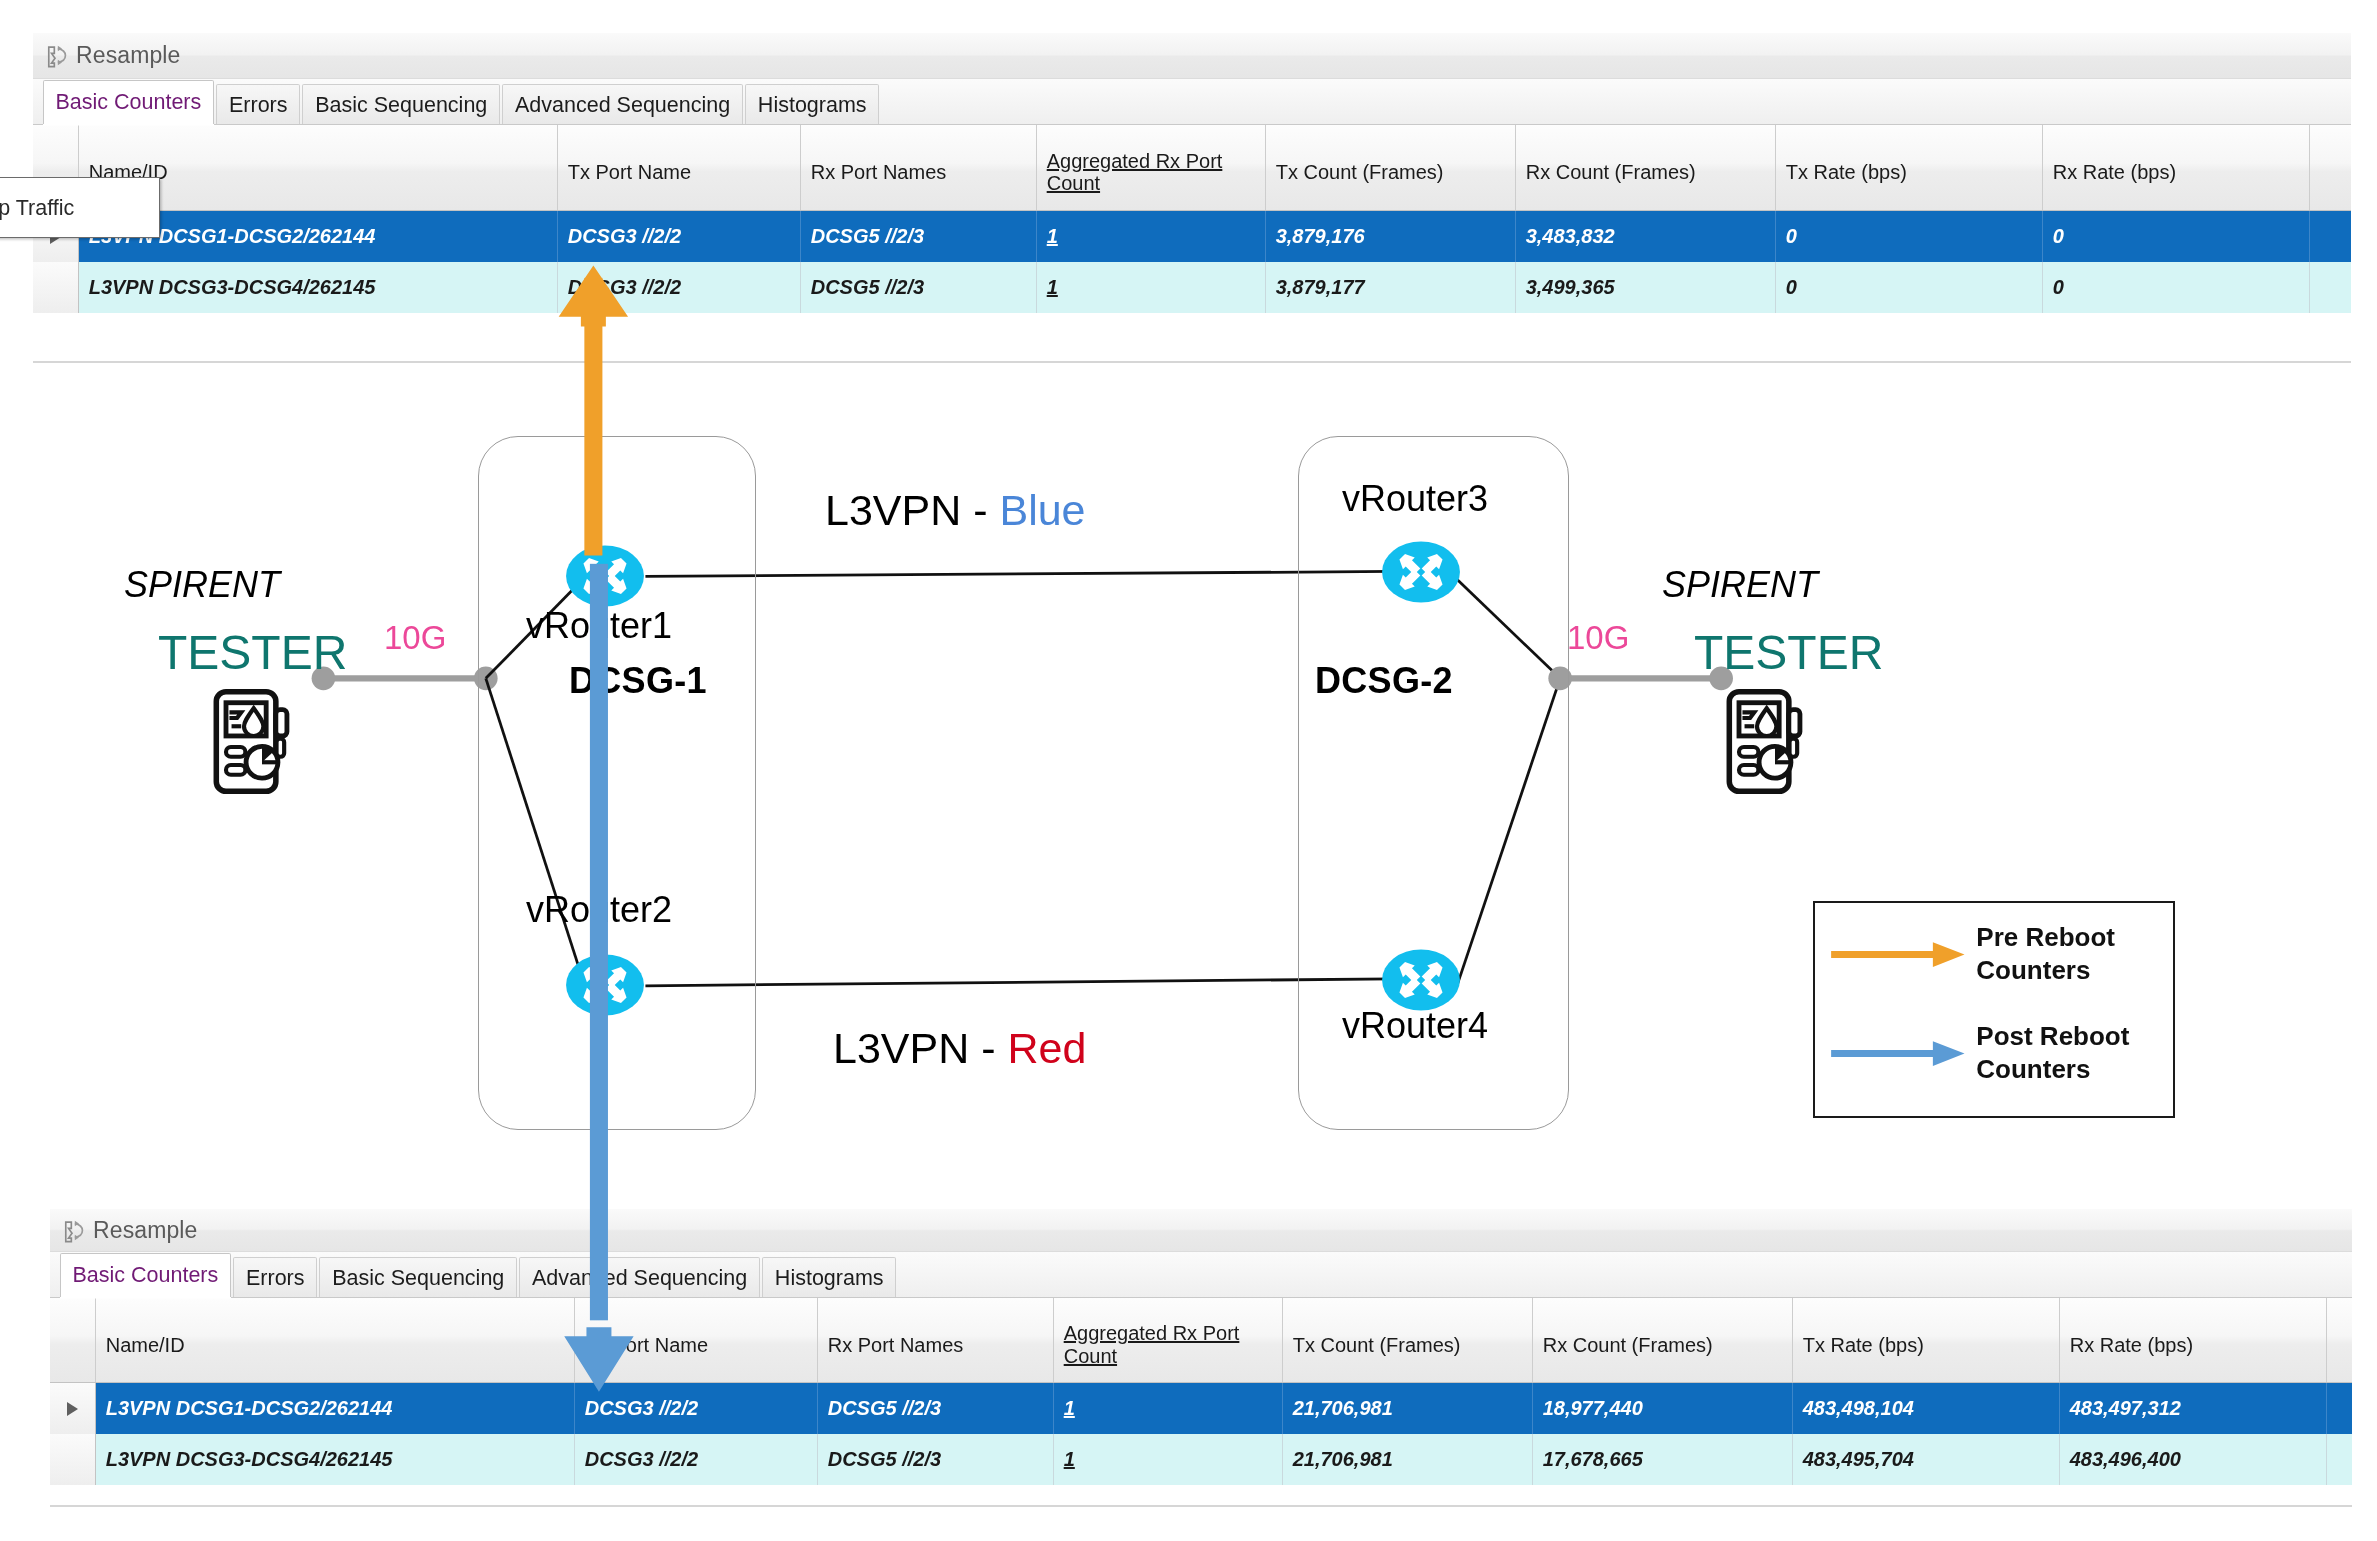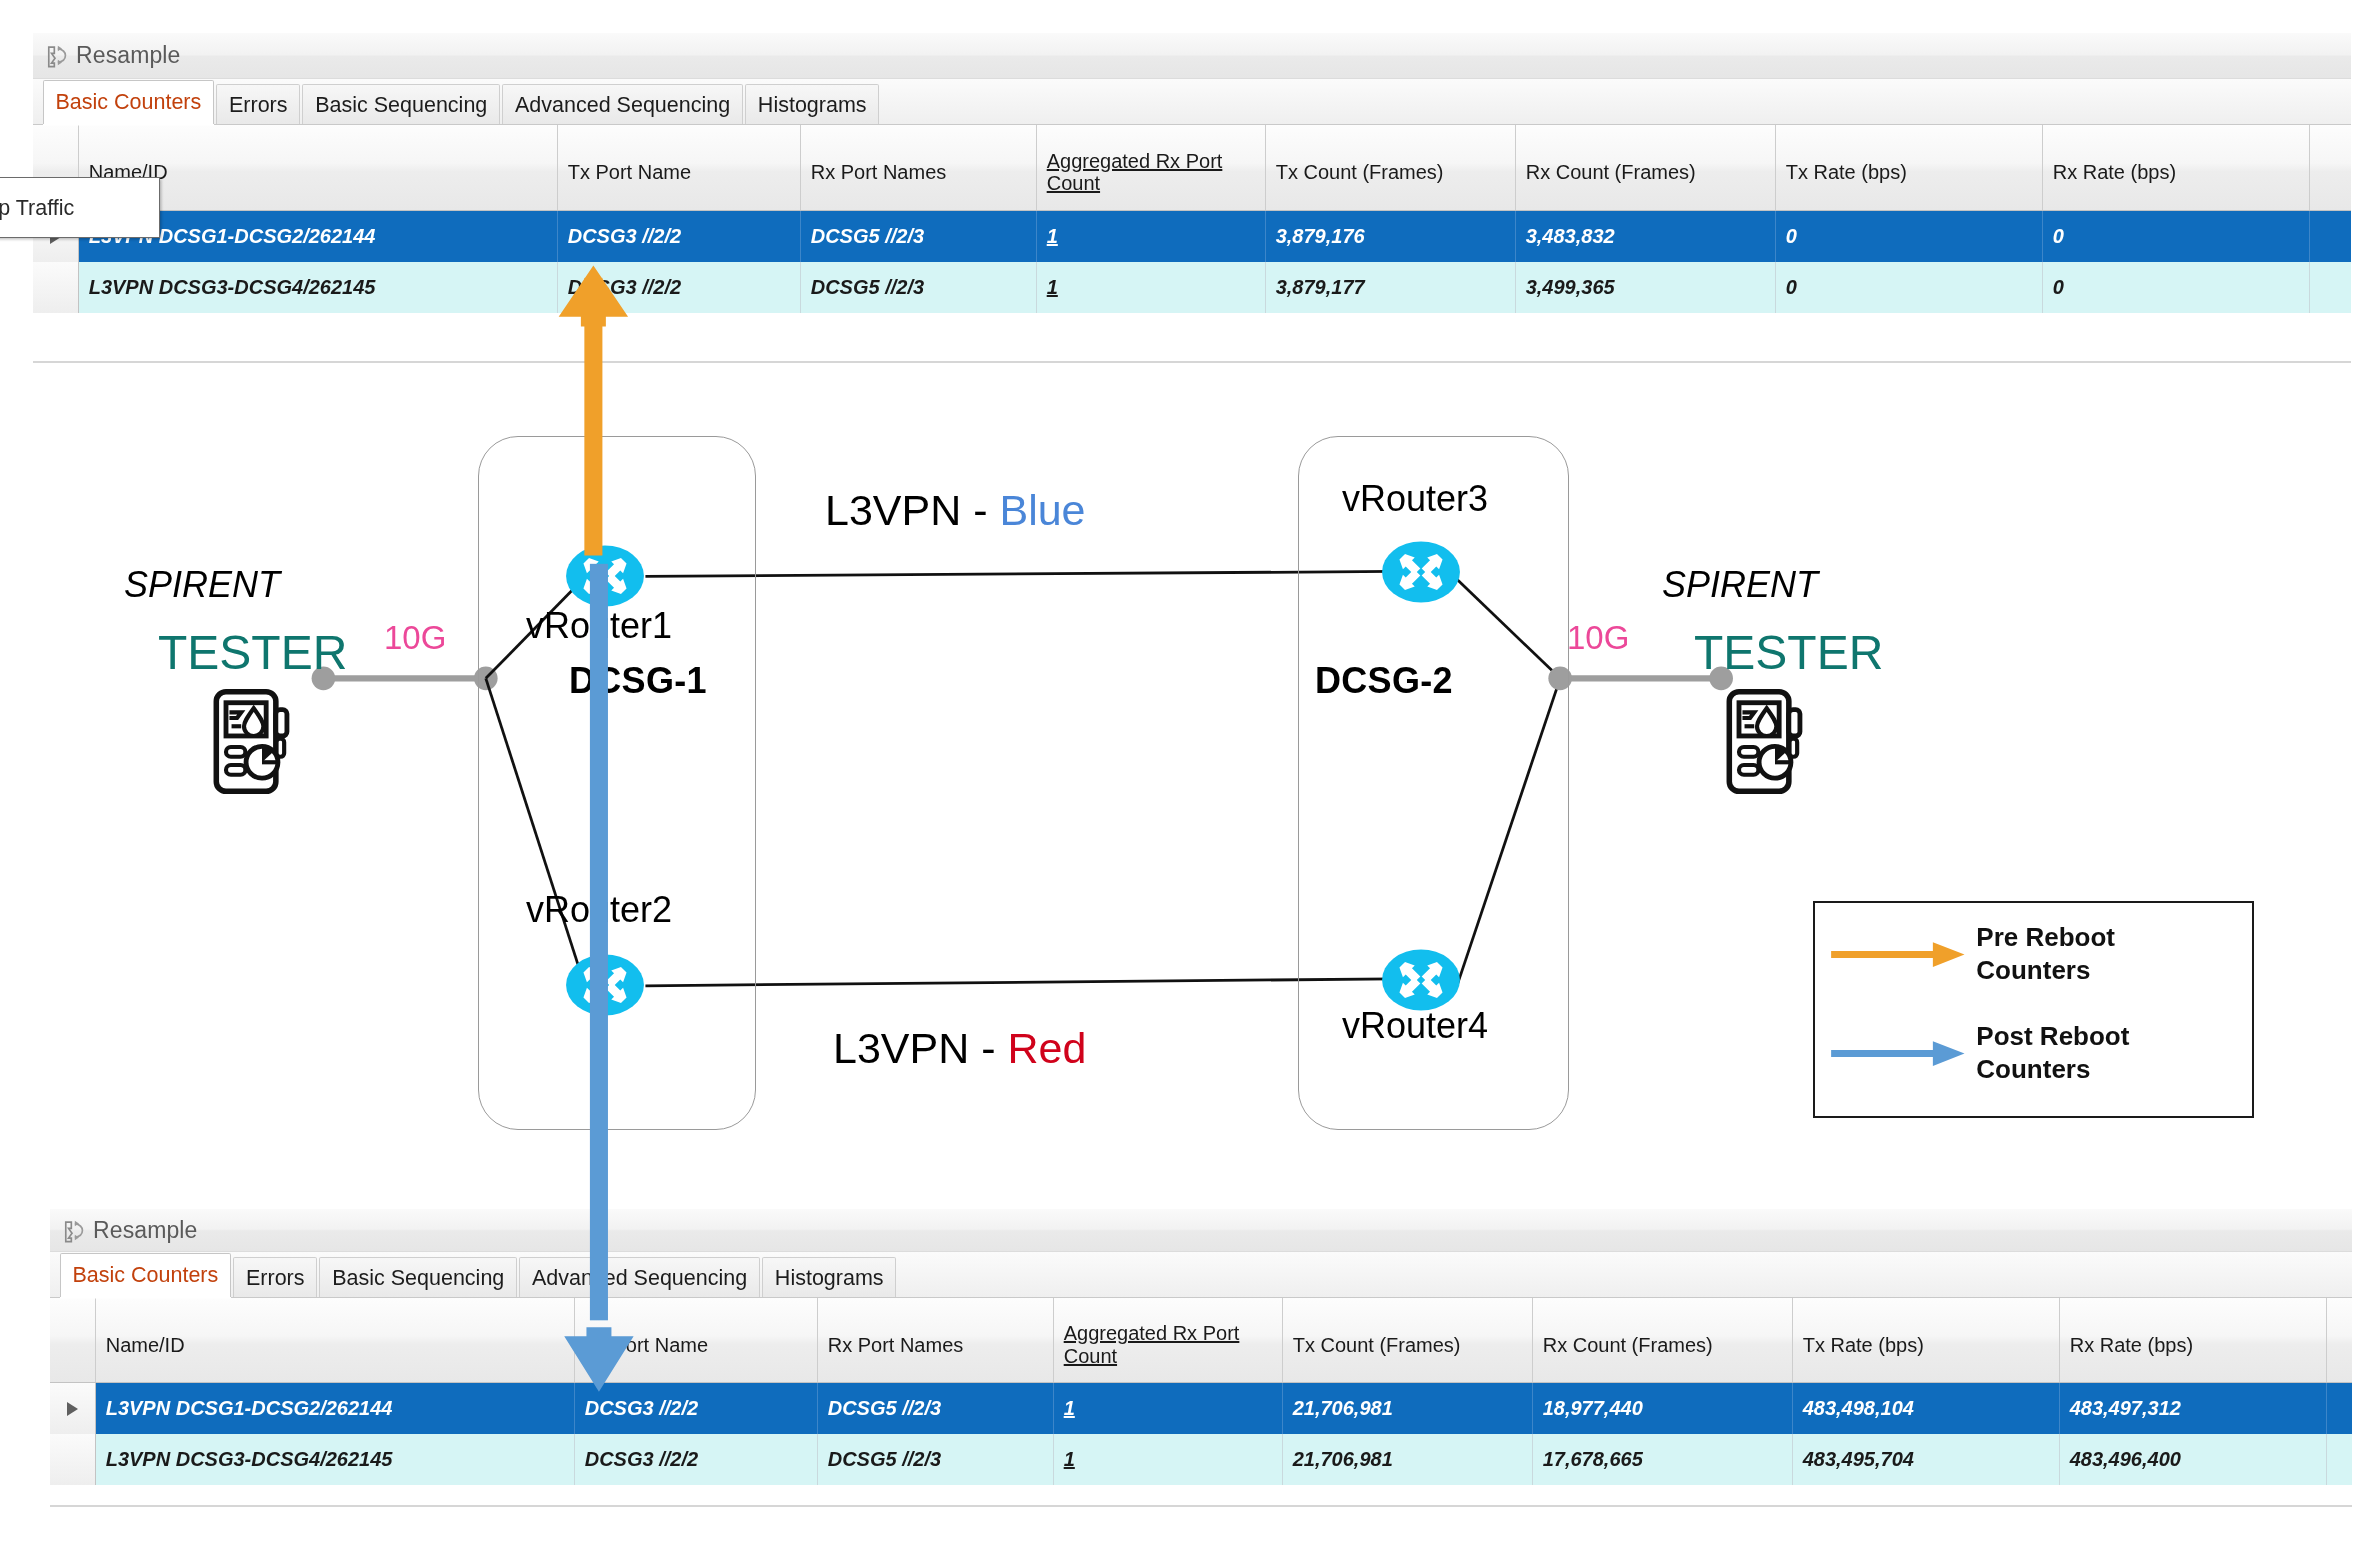--- a/index.html
+++ b/index.html
@@ -38,21 +38,21 @@
     padding: 0 11.8px;
     font-size: 21.5px; color: #1c1c1c;
     background: linear-gradient(to bottom,#f7f7f7,#e9e9e9);
     border: 0.7px solid #cfcfcf; border-bottom: none;
     margin-right: 2.1px;
     border-radius: 2.1px 2.1px 0 0;
     white-space: nowrap;
   }
   .tab.active {
     background: #ffffff;
-    color: #c2410c;
+    color: #701a75;
     height: 44px; line-height: 43px;
     border-color: #c6c6c6;
     position: relative; z-index: 3;
     box-shadow: 0 1.4px 0 0 #fff;
   }
 
   
   .grid { position: relative; background: #fff; }
   .grid-row { display: flex; width: 100%; }
   .hdr {
@@ -345,21 +345,21 @@
         <path d="M66 32 c10 14 14 20 14 26 a14 14 0 0 1 -28 0 c0 -6 4 -12 14 -26 z" fill="#fff" stroke="#111" stroke-width="6"></path>
         <rect x="26" y="88" width="28" height="14" rx="7" ry="7" fill="#fff" stroke="#111" stroke-width="6"></rect>
         <rect x="26" y="114" width="28" height="14" rx="7" ry="7" fill="#fff" stroke="#111" stroke-width="6"></rect>
         <circle cx="78" cy="110" r="23" fill="#fff" stroke="#111" stroke-width="7"></circle>
         <path d="M78 110 v-22 a22 22 0 0 1 16 7 z" fill="#111"></path>
         <path d="M78 110 h22" fill="none" stroke="#111" stroke-width="6"></path>
       </svg>
     </div>
     <div class="speed-label" style="left:1567px; top:244px;">10G</div>
 
-    <div class="legend" style="left:1813px; top:526px; width:441px; height:217px;">
+    <div class="legend" style="left:1813px; top:526px; width:362px; height:217px;">
       <div class="legend-row" style="left:14px; top:18px; width:416px;">
         <svg width="139" height="33" viewBox="0 0 200 48">
           <path d="M2 19 H150 V6 L196 24 L150 42 V29 H2 Z" fill="#F0A02A"></path>
         </svg>
         <span class="legend-text" style="margin-left:8.3px;">Pre Reboot
 Counters</span>
       </div>
       <div class="legend-row" style="left:14px; top:117px; width:416px;">
         <svg width="139" height="33" viewBox="0 0 200 48">
           <path d="M2 19 H150 V6 L196 24 L150 42 V29 H2 Z" fill="#5B9BD5"></path>

